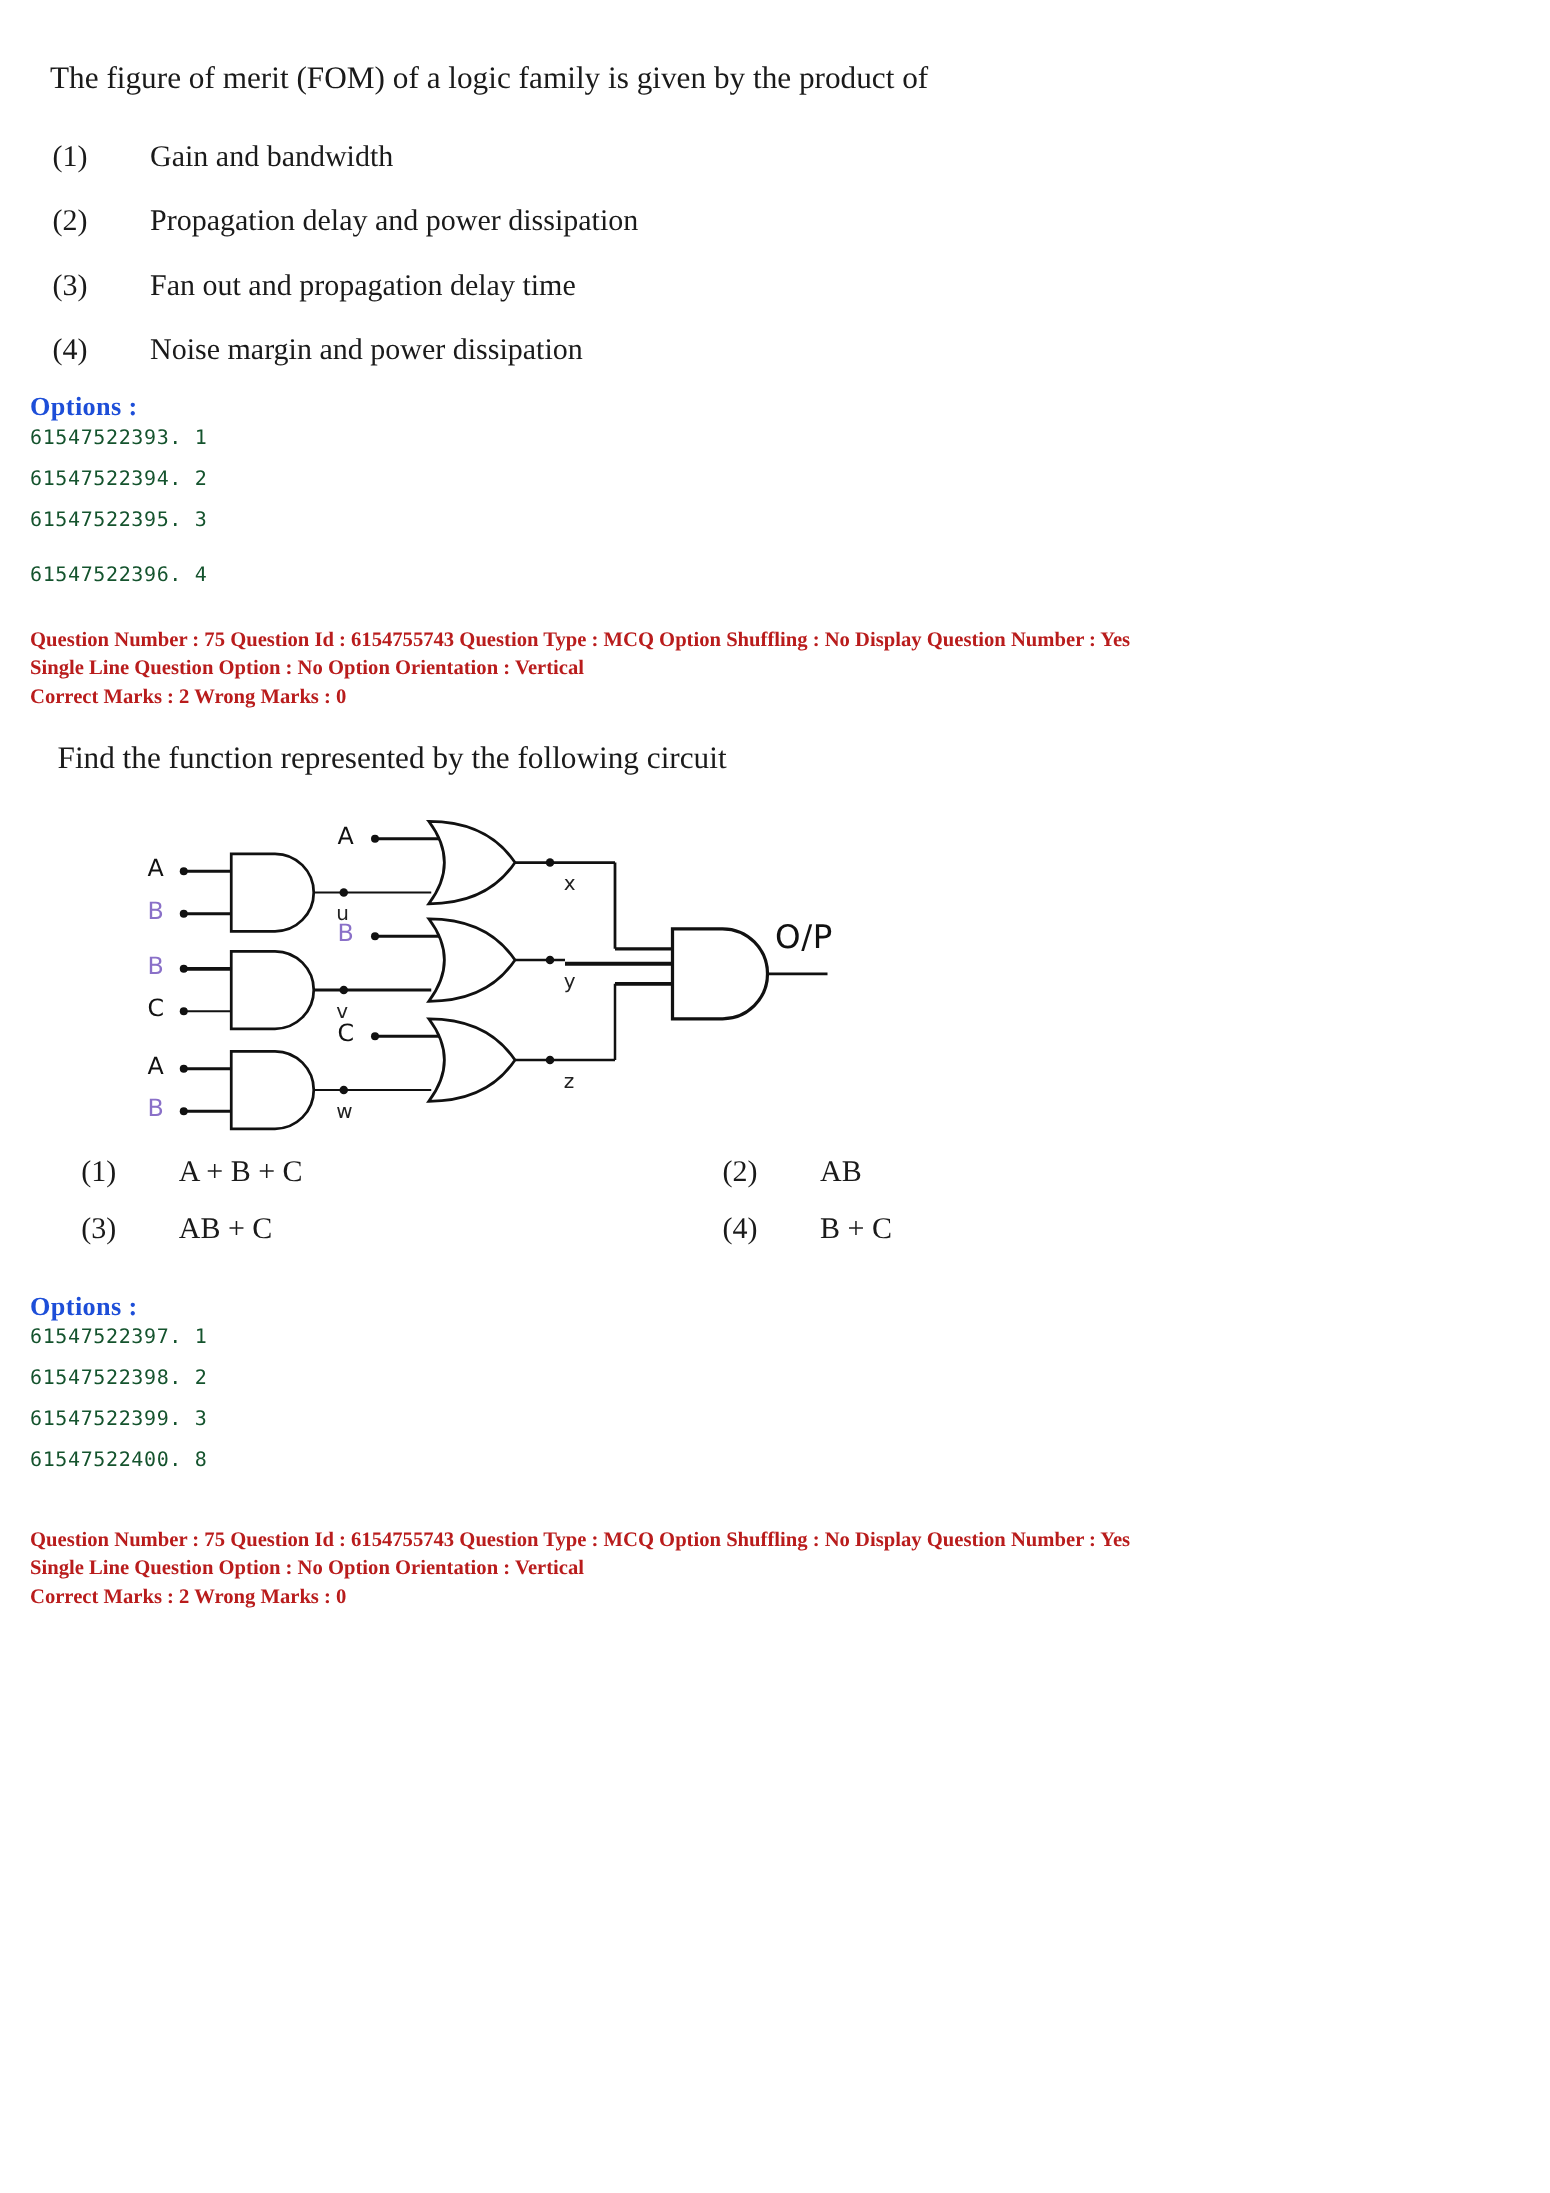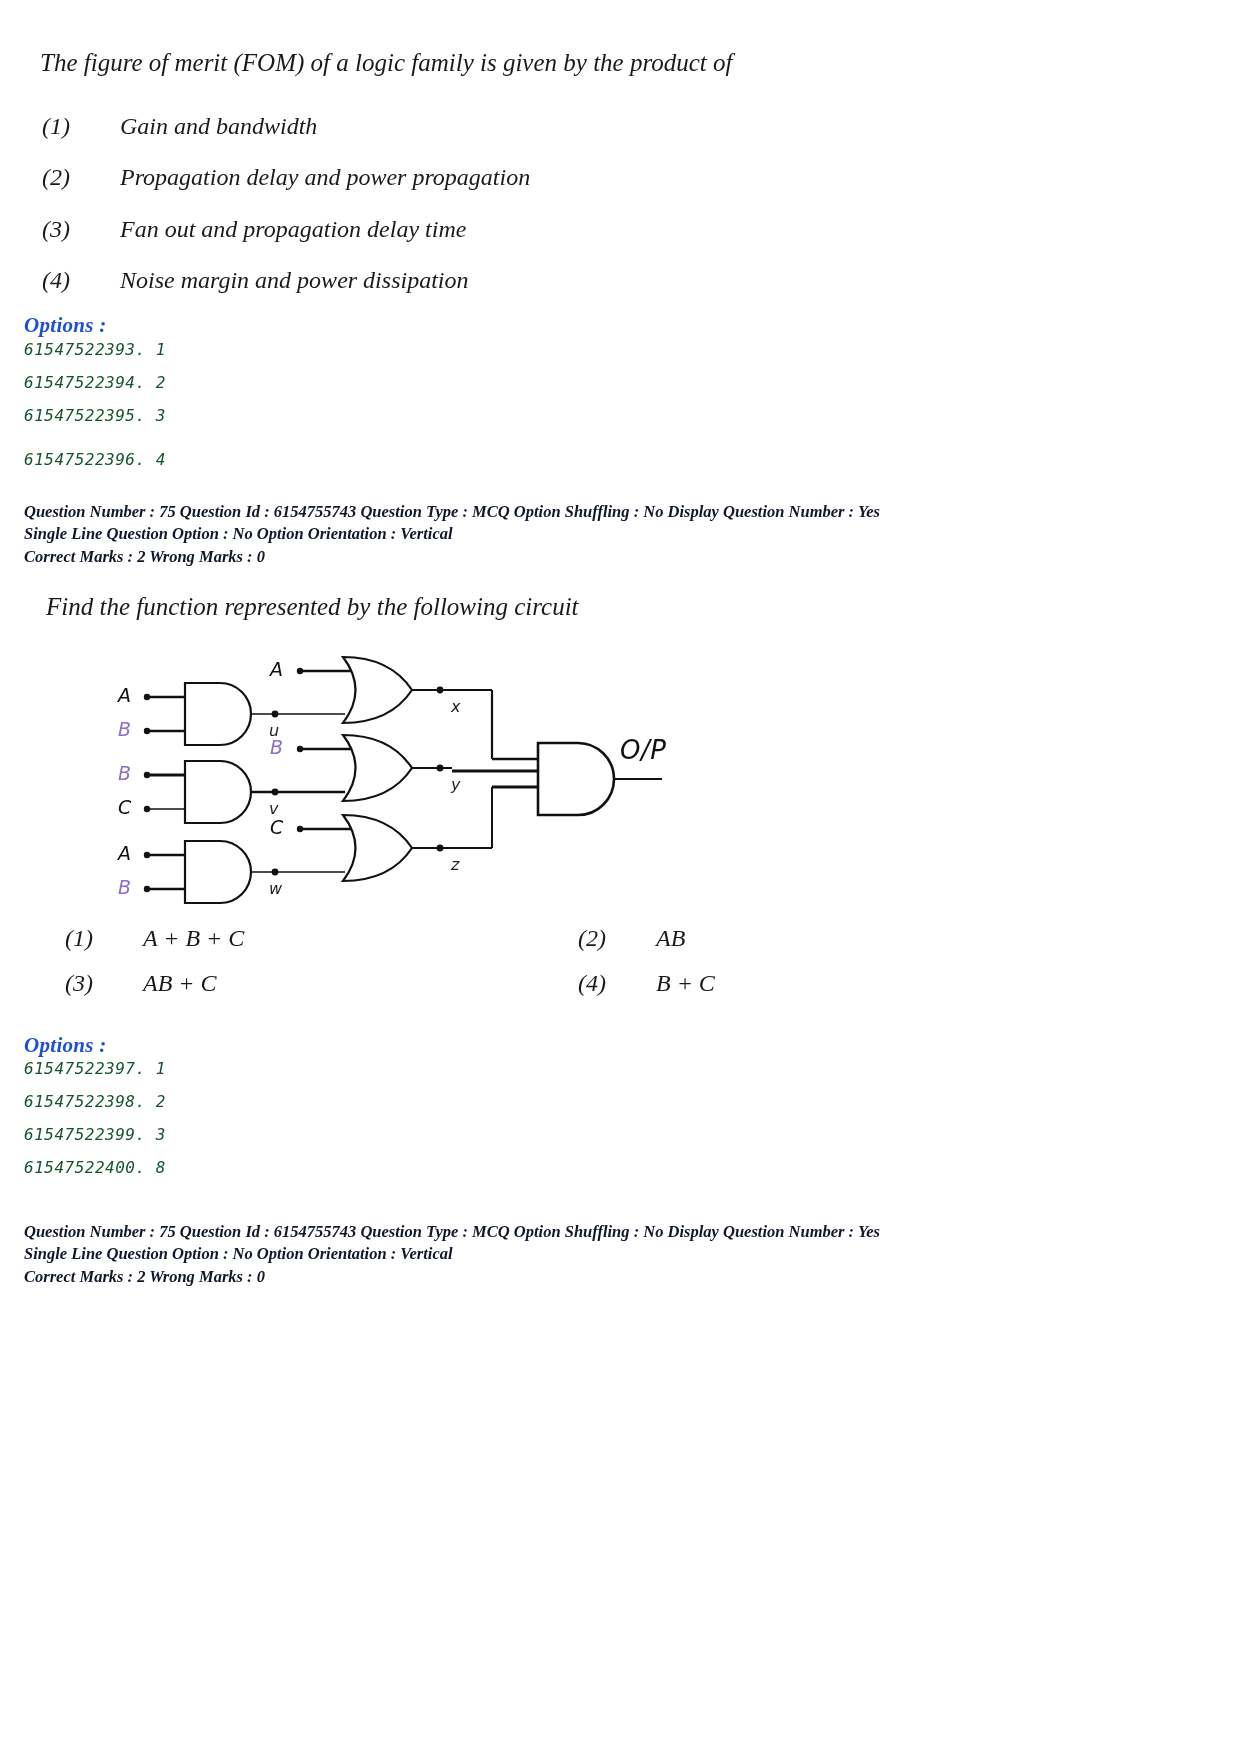--- a/index.html
+++ b/index.html
@@ -13,21 +13,20 @@
     position: relative;
     font-family: "Liberation Serif", serif;
     color: #000000;
     overflow: hidden;
   }
   .page {
     position: absolute;
     left: 0; top: 0;
     width: 1076px;
     height: 1754px;
-    font-style: italic;
   }
 
   
   .q-stem {
     position: absolute;
     font-family: "Liberation Serif", serif;
     font-size: 25px;
     line-height: 1.2;
     color: #1a1a1a;
     white-space: nowrap;
@@ -69,21 +68,21 @@
     white-space: nowrap;
   }
 
   
   .meta {
     position: absolute;
     font-family: "Liberation Serif", serif;
     font-weight: bold;
     font-size: 16.5px;
     line-height: 1.35;
-    color: #0f172a;
+    color: #b91c1c;
     white-space: nowrap;
   }
 
   
   .circuit {
     position: absolute;
   }
   .sig-label {
     position: absolute;
     font-family: "DejaVu Sans", sans-serif;
@@ -109,21 +108,21 @@
 <body>
 
 <div class="page">
 
   <div class="q-stem" style="left:40px; top:48px;">The figure of merit (FOM) of a logic family is given by the product of</div>
 
   <div class="choice-row" style="left:42px; top:113px;">
     <span class="choice-num">(1)</span><span class="choice-text">Gain and bandwidth</span>
   </div>
   <div class="choice-row" style="left:42px; top:164px;">
-    <span class="choice-num">(2)</span><span class="choice-text">Propagation delay and power propagation</span>
+    <span class="choice-num">(2)</span><span class="choice-text">Propagation delay and power dissipation</span>
   </div>
   <div class="choice-row" style="left:42px; top:216px;">
     <span class="choice-num">(3)</span><span class="choice-text">Fan out and propagation delay time</span>
   </div>
   <div class="choice-row" style="left:42px; top:267px;">
     <span class="choice-num">(4)</span><span class="choice-text">Noise margin and power dissipation</span>
   </div>
 
   <div class="options-label" style="left:24px; top:313px;">Options :</div>
 

